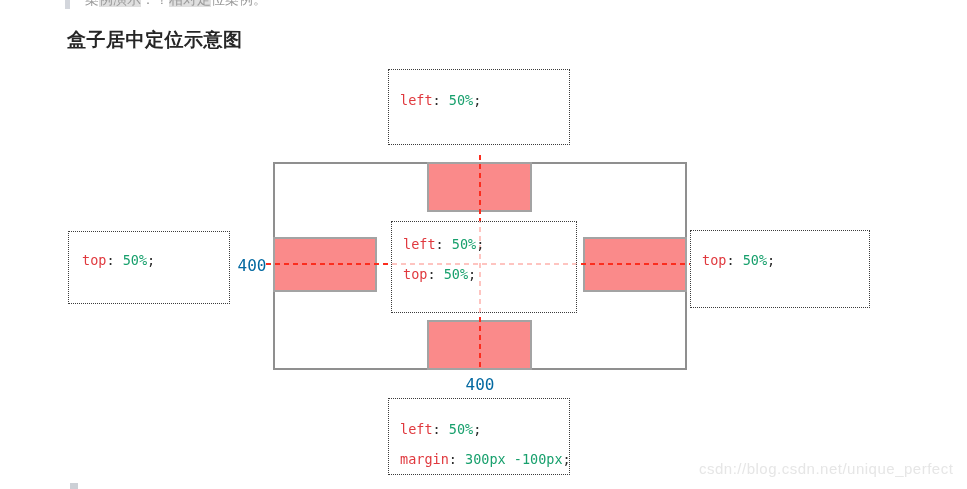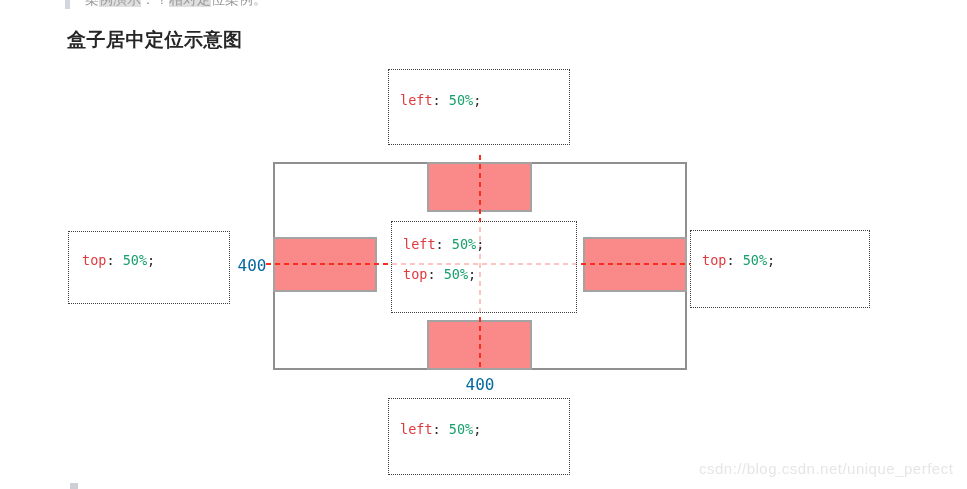--- a/index.html
+++ b/index.html
@@ -139,18 +139,19 @@
     </div>
   <div class="code-box pos-center">
       <div class="code-line"><span class="prop">left</span><span class="punct">: </span><span class="val">50%</span><span class="punct">;</span></div>
       <div class="code-line"><span class="prop">top</span><span class="punct">: </span><span class="val">50%</span><span class="punct">;</span></div>
     </div>
   <div class="code-box pos-right">
       <div class="code-line"><span class="prop">top</span><span class="punct">: </span><span class="val">50%</span><span class="punct">;</span></div>
     </div>
   <div class="code-box pos-bottom">
       <div class="code-line"><span class="prop">left</span><span class="punct">: </span><span class="val">50%</span><span class="punct">;</span></div>
+      <div class="code-line"><span class="prop">margin</span><span class="punct">: </span><span class="val">300px -100px</span><span class="punct">;</span></div>
     </div>
 
   <div class="watermark">csdn://blog.csdn.net/unique_perfect</div>
   <div class="scroll-nub"></div>
 
 </div>
 
 </body></html>

